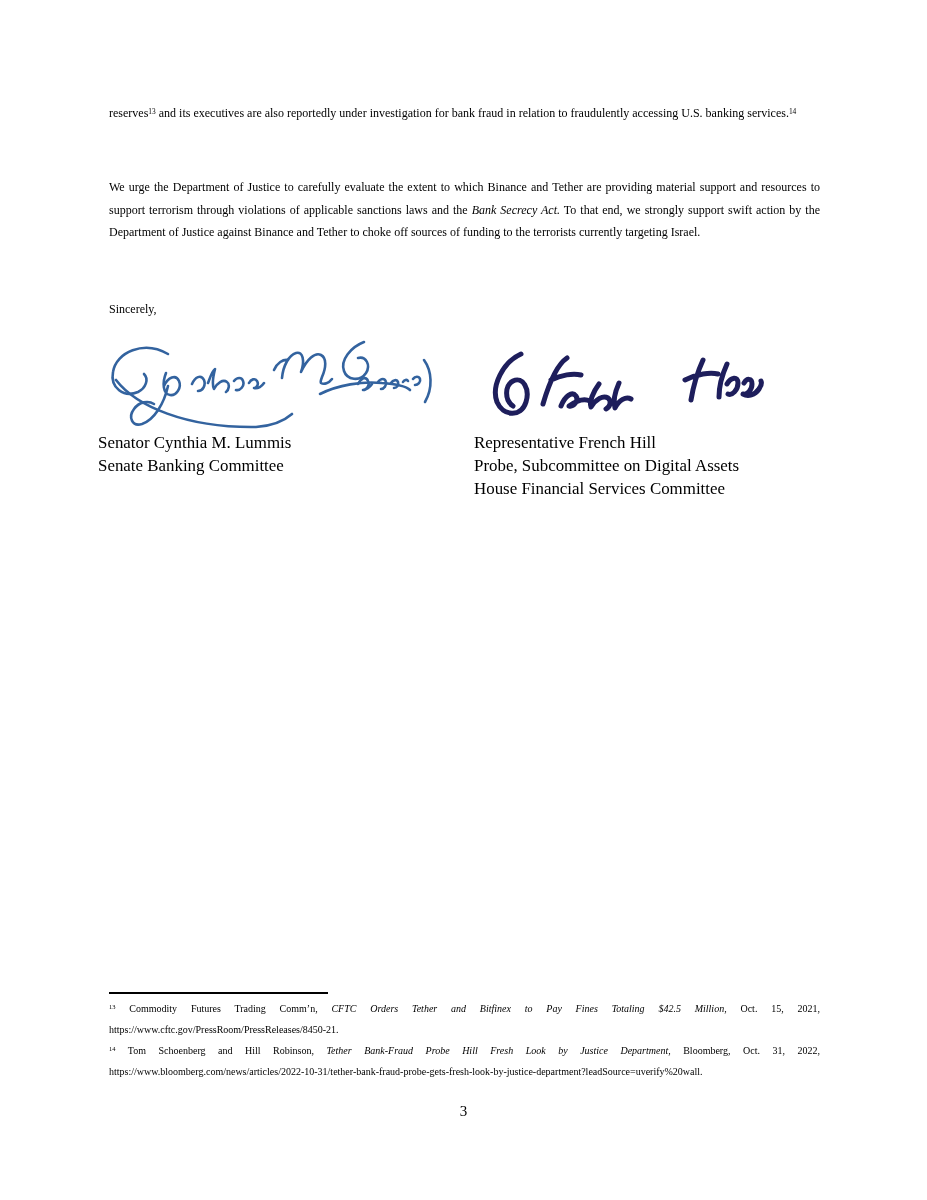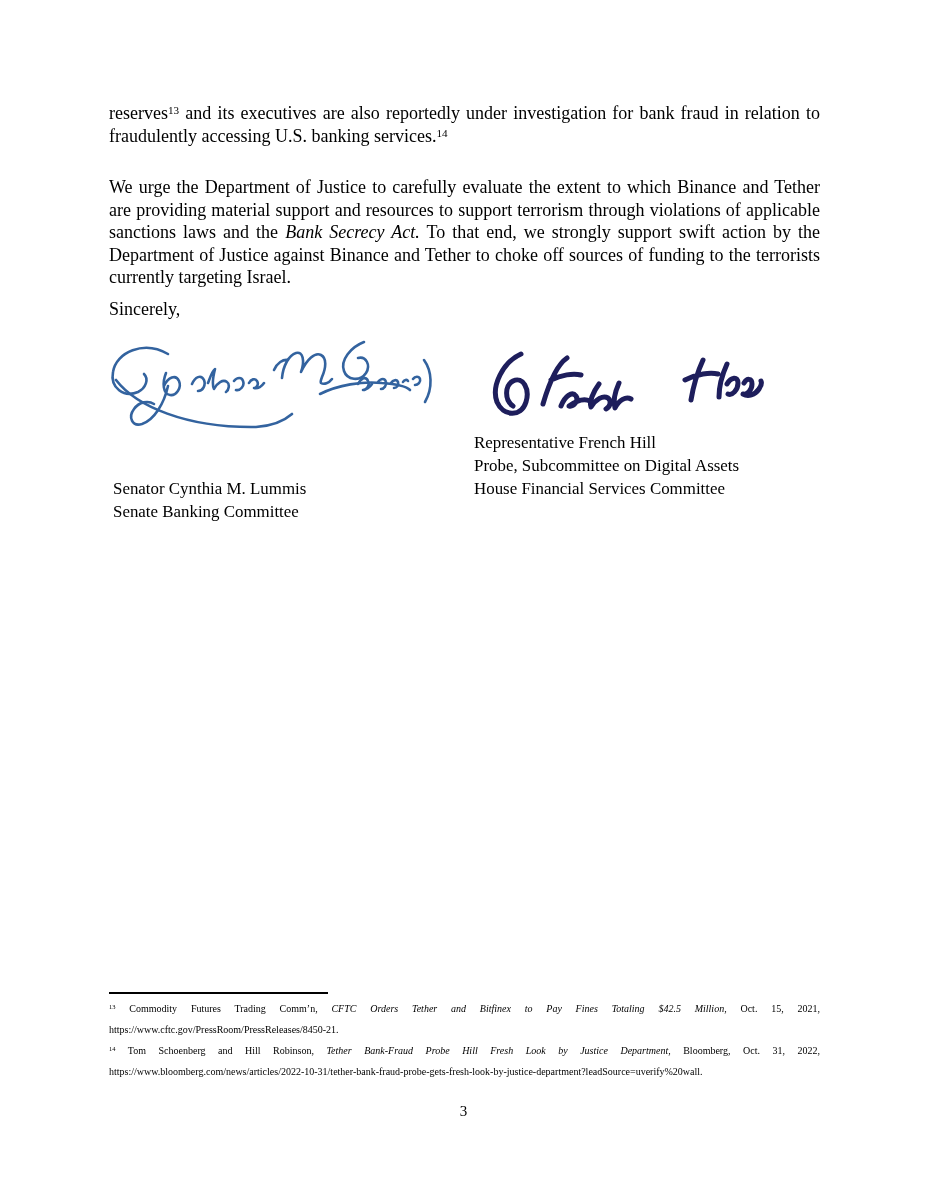--- a/index.html
+++ b/index.html
@@ -10,21 +10,21 @@
     background: #ffffff;
     font-family: "Liberation Serif", serif;
     color: #000000;
     overflow: hidden;
   }
   .body-text {
     position: absolute;
     left: 109px;
     width: 711px;
     margin: 0;
-    font-size: 18px;
+    font-size: 12px;
     line-height: 22.6px;
     text-align: justify;
   }
   .p1 { top: 102px; }
   .p2 { top: 176px; }
   .closing { top: 298px; text-align: left; }
   sup.fnref {
     font-size: 0.62em;
     line-height: 0;
     position: relative;
@@ -36,21 +36,21 @@
   .sig-lummis { left: 106px; top: 334px; }
   .sig-hill  { left: 487px; top: 348px; }
   .sig-block {
     position: absolute;
     top: 431px;
     margin: 0;
     font-size: 16.9px;
     line-height: 23px;
     text-align: left;
   }
-  .sig-block-left  { left: 113px; width: 350px; margin-top: 46px; }
+  .sig-block-left  { left: 98px; width: 350px; }
   .sig-block-right { left: 474px; width: 340px; }
   .sig-name { display: block; }
   .sig-title { display: block; }
   .fn-rule {
     position: absolute;
     left: 109px;
     top: 992px;
     width: 219px;
     height: 0;
     border-top: 2px solid #000000;

